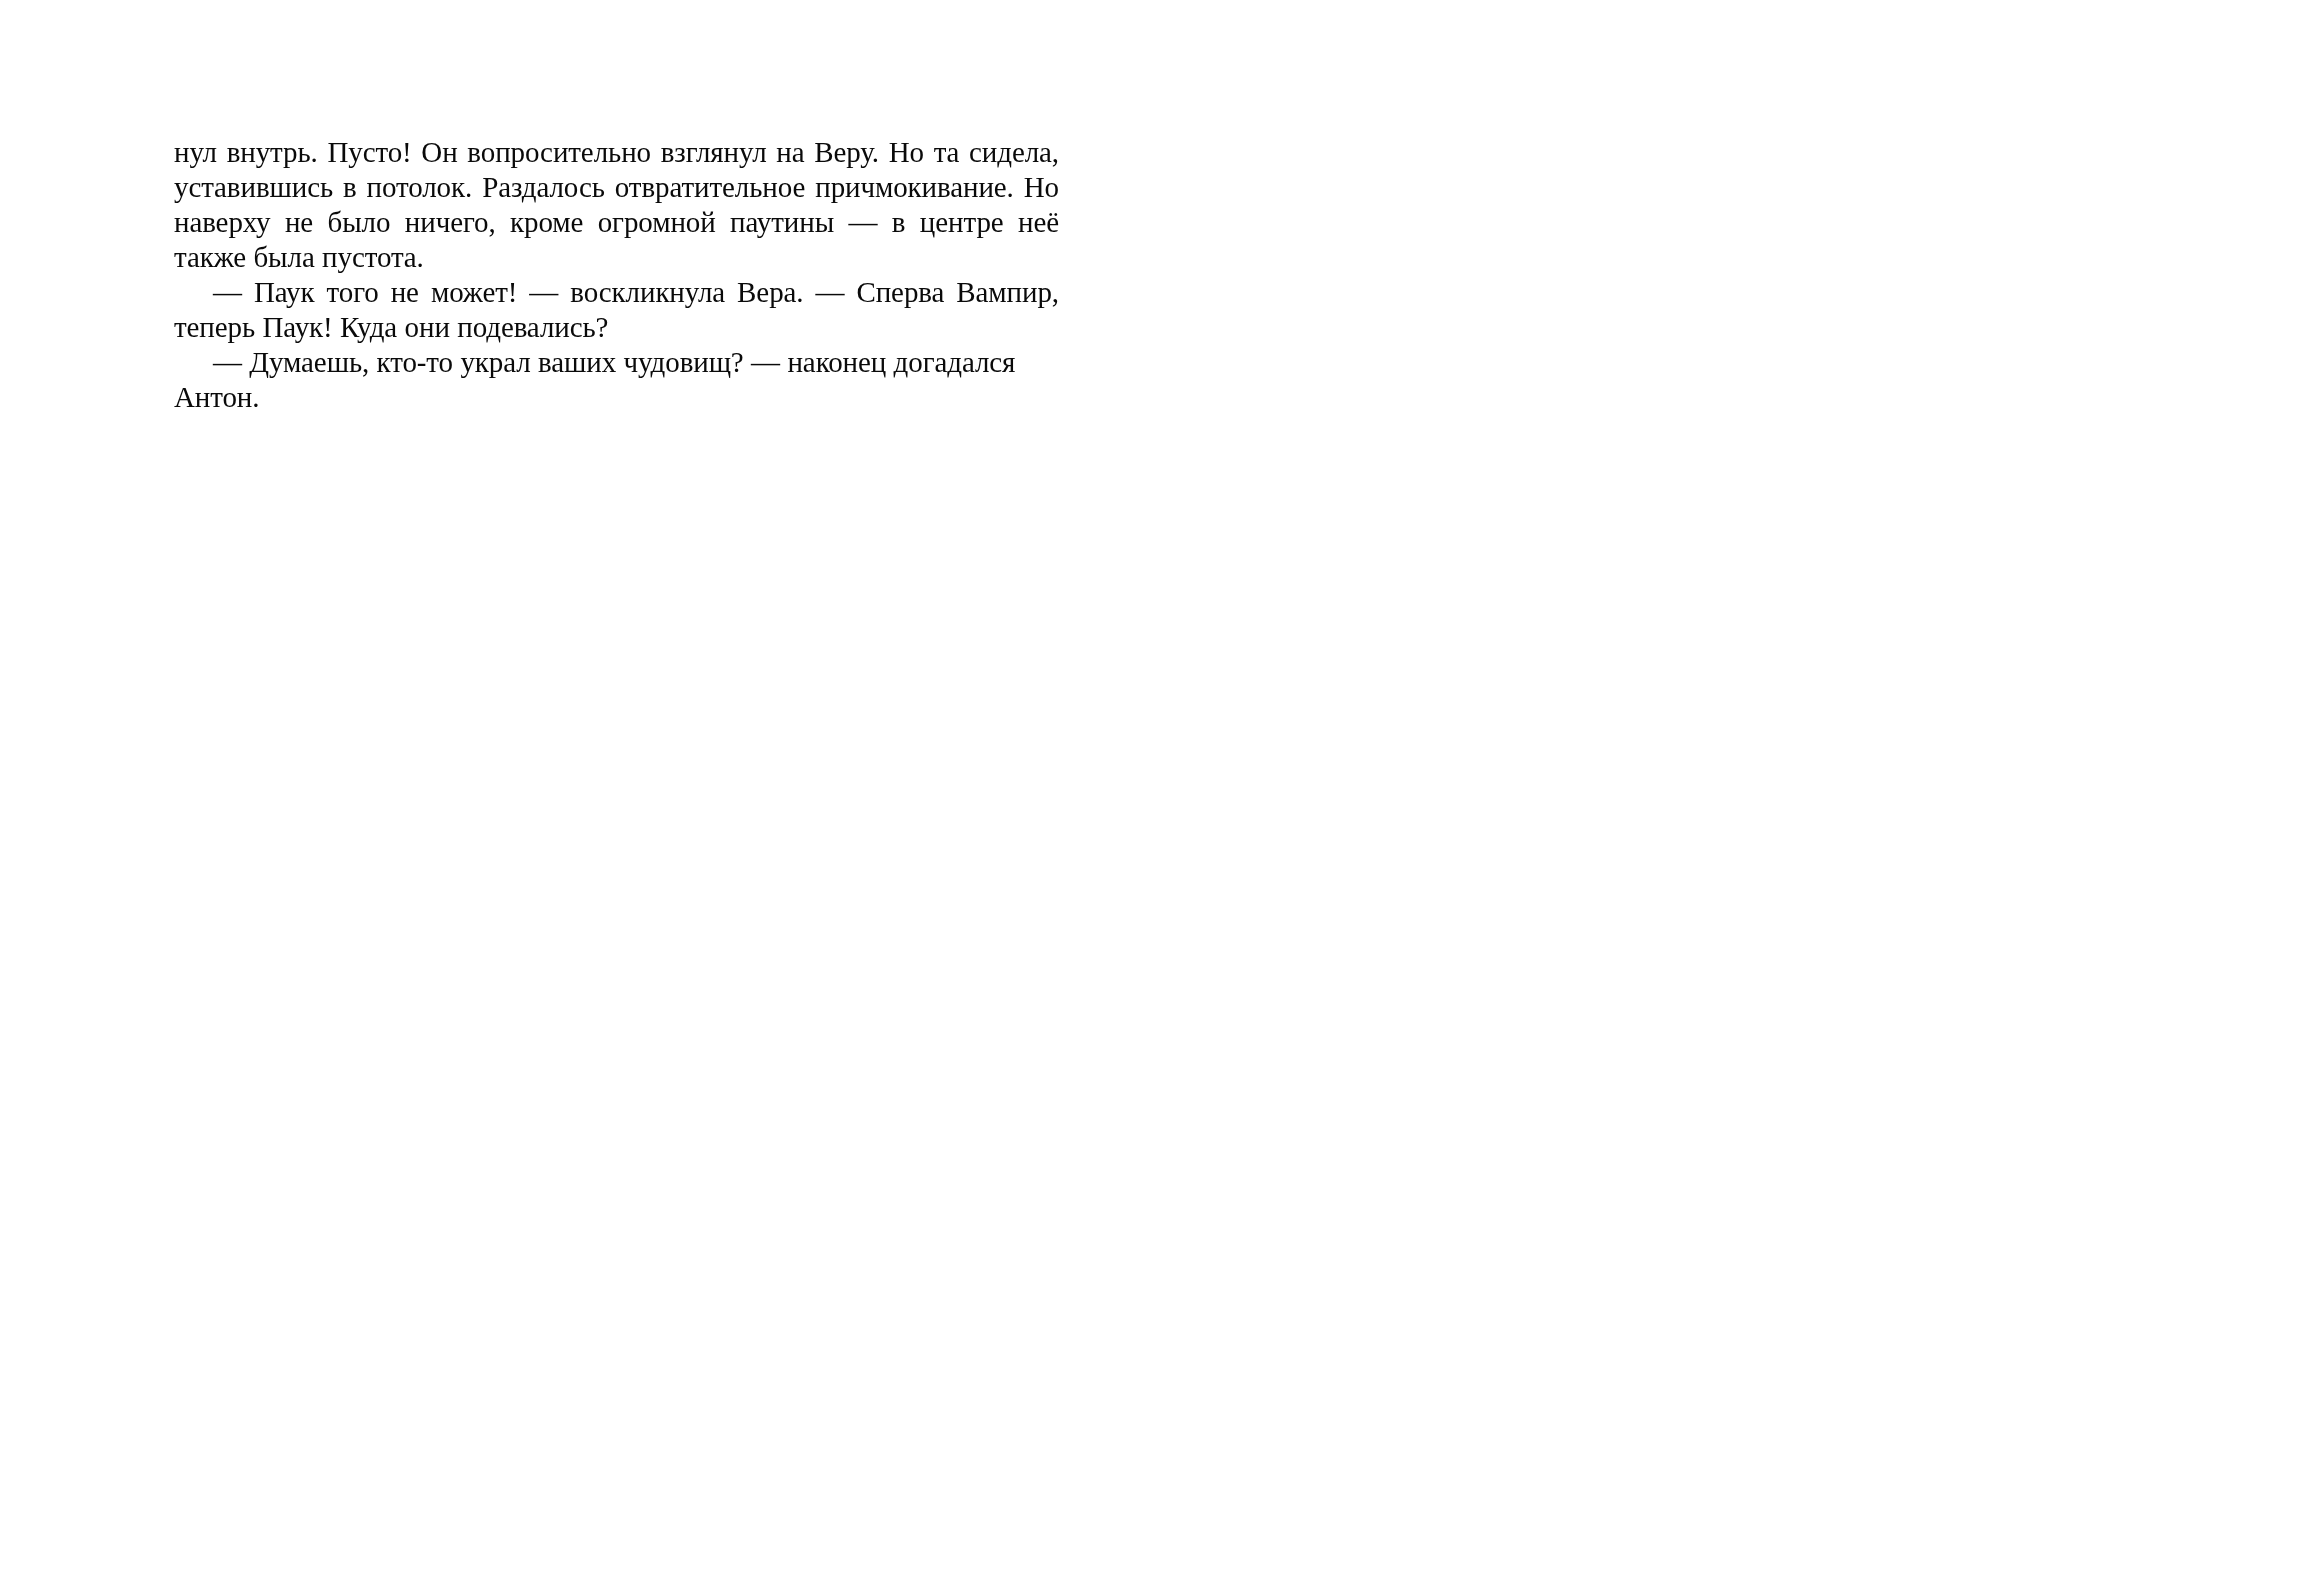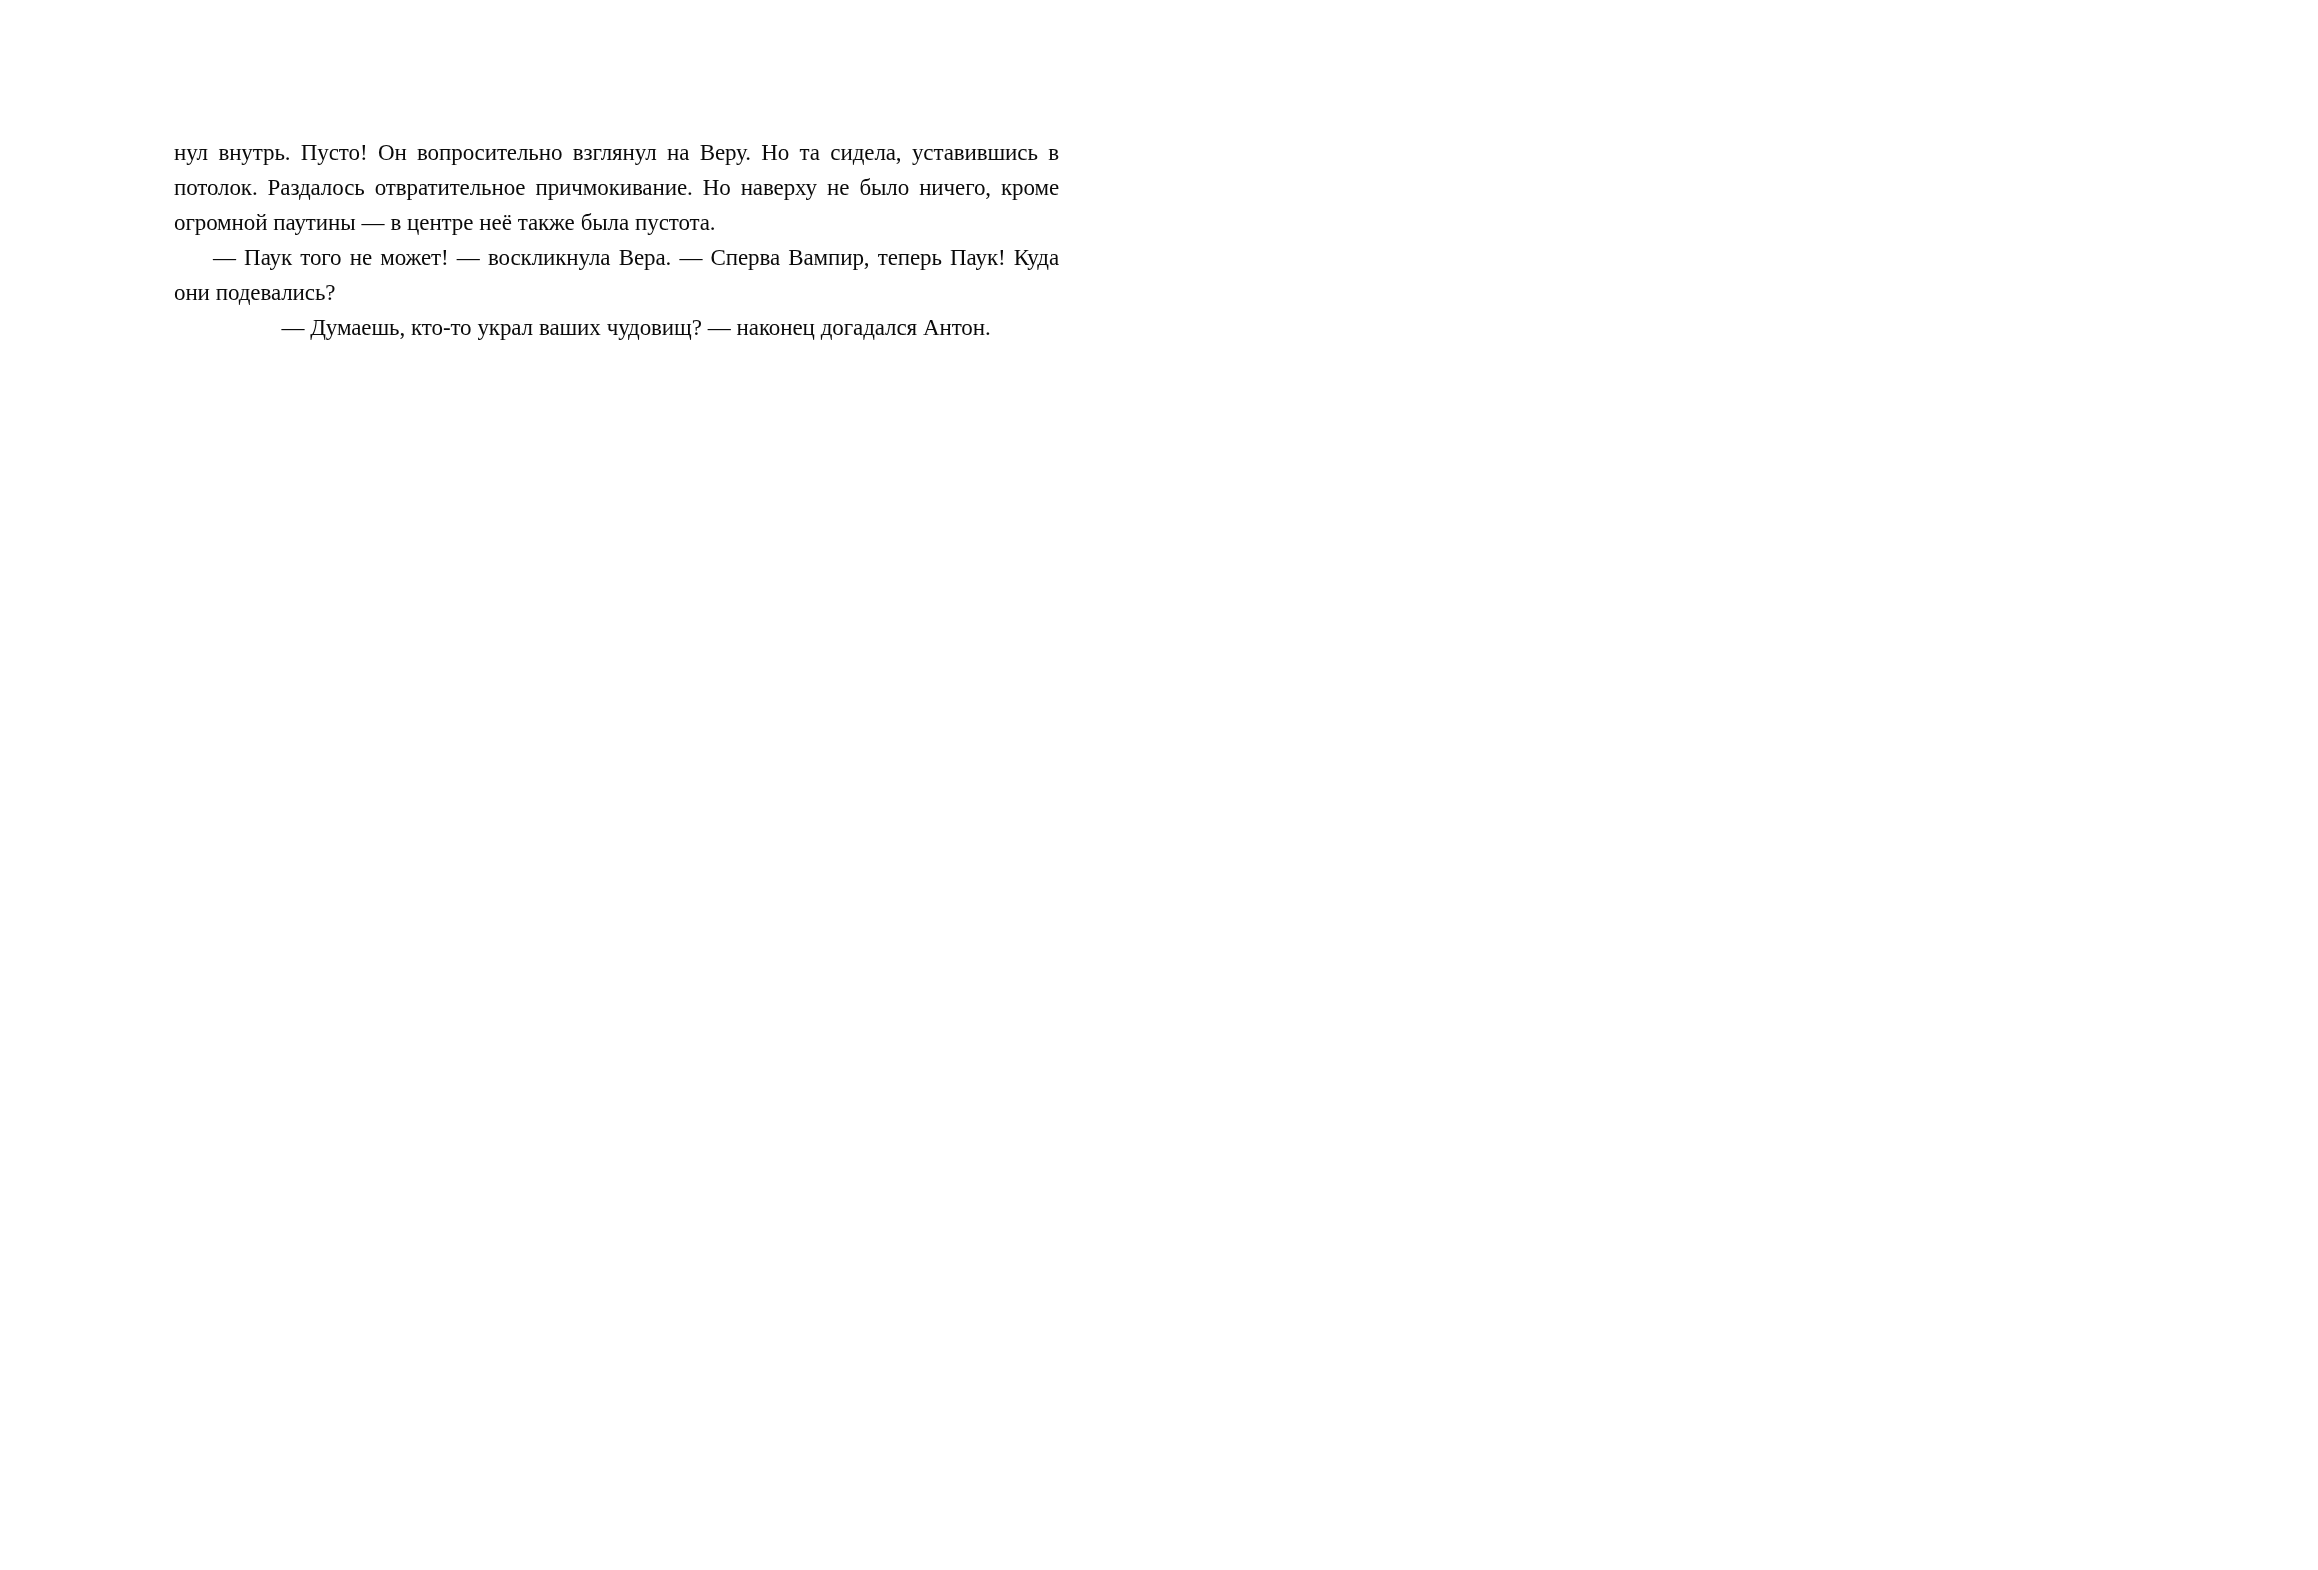--- a/index.html
+++ b/index.html
@@ -11,31 +11,31 @@
   }
   .spread{position:absolute;inset:0;background:#ffffff;}
 
   
   .page{position:absolute;top:0;height:1571px;}
   .page-left{left:0;width:1159px;}
   .page-right{left:1159px;width:1160px;}
 
   .textcol{
     position:absolute;
-    font-size:23px;
+    font-size:29px;
     line-height:35px;
     text-align:justify;
     text-justify:inter-word;
     letter-spacing:-0.1px;
     word-spacing:0.3px;
     color:#0a0a0a;
   }
   .textcol p{margin:0;}
   .textcol p.ind{text-indent:39px;}
-  .textcol p.last{text-align:center;}
+  .textcol p.last{text-align:left;}
 
   
   #left-body{left:174px;top:135px;width:885px;}
 </style>
 </head>
 <body>
 
 <div class="spread">
 
   <div class="page page-left">

